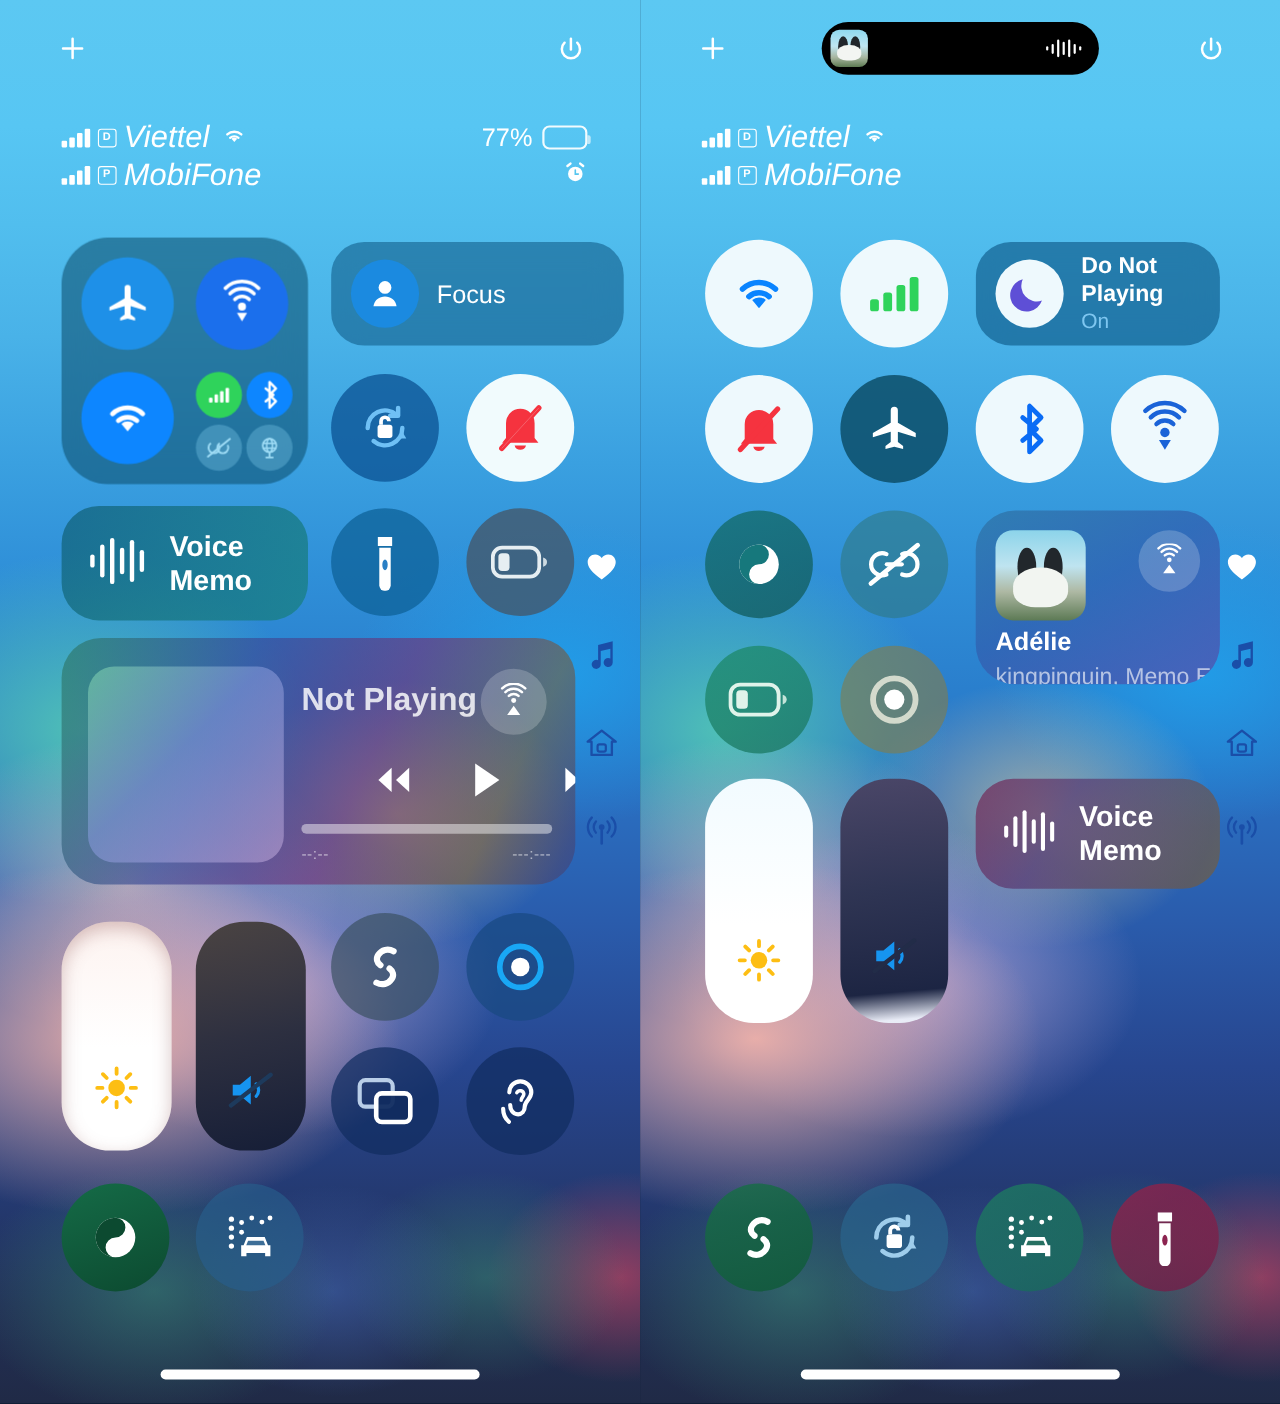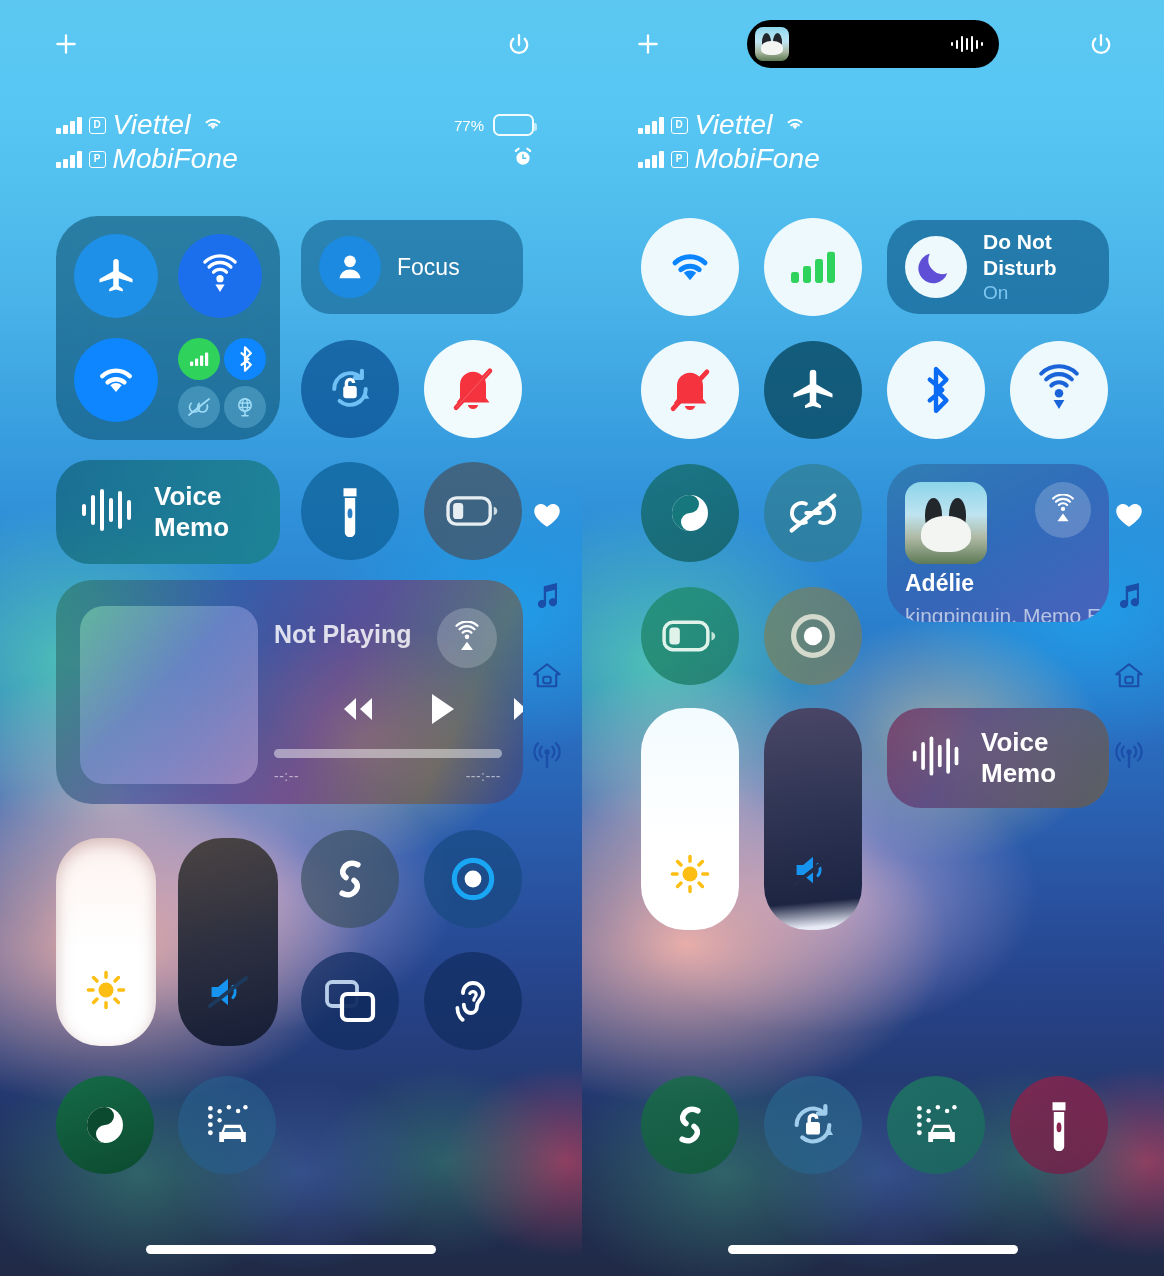--- a/index.html
+++ b/index.html
@@ -78,21 +78,21 @@
   .bars i:nth-child(3){height:13px;} .bars i:nth-child(4){height:17px;}
   .simbox {
     width:17px; height:17px; border:1.8px solid #fff; border-radius:3px;
     font-size:10px; line-height:13px; text-align:center; font-weight:700; color:#fff;
   }
   .carrier { font-size:28px; font-weight:500; letter-spacing:.1px;font-style:italic; }
   .wifi-glyph { margin-left:3px; }
 
   .status-right { position:absolute; right:48px; top:108px; text-align:right; color:#fff; }
   .batt-row { display:flex; align-items:center; justify-content:flex-end; gap:9px; height:34px; }
-  .batt-pct { font-size:15px; font-weight:500; }
+  .batt-pct { font-size:23px; font-weight:500; }
   .batt-shell {
     width:41px; height:22px; border:2px solid rgba(255,255,255,.92);
     border-radius:6.5px; position:relative; padding:2px;
   }
   .batt-shell::after {
     content:''; position:absolute; right:-5px; top:7px; width:3px; height:8px;
     background:rgba(255,255,255,.6); border-radius:0 2px 2px 0;
   }
   .batt-fill { height:100%; background:#fff; border-radius:4px; }
   .status-icons2 { display:flex; align-items:center; justify-content:flex-end; gap:9px; height:34px; }
@@ -115,21 +115,21 @@
   .conn-big {
     position:absolute; width:84px; height:84px; border-radius:50%;
     display:flex; align-items:center; justify-content:center; cursor:pointer;
   }
   .conn-mini {
     position:absolute; width:42px; height:42px; border-radius:50%;
     display:flex; align-items:center; justify-content:center; cursor:pointer;
   }
 
   .focus-tile {
-    position:absolute; left:301px; top:220px; width:222px; height:94px;
+    position:absolute; left:301px; top:220px; width:266px; height:94px;
     border-radius:30px; background:rgba(13,86,130,.55); backdrop-filter:blur(14px);
     display:flex; align-items:center; padding-left:18px; gap:16px; cursor:pointer;
   }
   .focus-ic { width:62px; height:62px; border-radius:50%; background:#1b8ae0;
     display:flex; align-items:center; justify-content:center; flex:none; }
   .focus-label { color:#fff; font-size:23px; font-weight:500; }
 
   .vm-tile {
     position:absolute; border-radius:34px; display:flex; align-items:center;
     gap:18px; padding-left:24px; cursor:pointer;
@@ -356,21 +356,21 @@
           <rect x="1.2" y="2.2" width="25" height="15.6" rx="5" stroke="#e6eef2" stroke-width="2" fill="none"></rect>
           <rect x="4.2" y="5.2" width="6" height="9.6" rx="2" fill="#e6eef2"></rect>
           <path d="M28.3 7.5v5c1.4-.4 2.1-1.3 2.1-2.5s-.7-2.1-2.1-2.5z" fill="#e6eef2" opacity=".85"></path>
         </svg>
       </div>
 
       <div class="media-card" style="left:56px; top:580px; width:467px; height:224px;
            background:linear-gradient(115deg, rgba(43,120,96,.62) 0%, rgba(58,72,150,.66) 32%, rgba(112,52,120,.66) 58%, rgba(120,88,54,.6) 82%, rgba(60,66,130,.66) 100%);">
         <div class="media-art" style="left:24px; top:26px; width:178px; height:178px;
              background:linear-gradient(135deg, rgba(120,205,170,.65), rgba(130,150,215,.62) 45%, rgba(190,165,215,.58));"></div>
-        <span class="media-title" style="left:218px; top:40px; font-size:25px;">Not Playing</span>
+        <span class="media-title" style="left:218px; top:40px; font-size:29px;">Not Playing</span>
         <div class="circle" style="position:absolute; right:26px; top:28px; width:60px; height:60px; background:rgba(255,255,255,.2);">
           <svg width="34" height="34" viewBox="0 0 24 24">
             <circle cx="12" cy="11.2" r="1.6" fill="#fff"></circle>
             <path d="M8.9 8.2a4.4 4.4 0 0 1 6.2 0" stroke="#fff" stroke-width="1.6" fill="none" stroke-linecap="round"></path>
             <path d="M6.7 5.8a7.5 7.5 0 0 1 10.6 0" stroke="#fff" stroke-width="1.6" fill="none" stroke-linecap="round"></path>
             <path d="M4.6 3.4a10.5 10.5 0 0 1 14.8 0" stroke="#fff" stroke-width="1.6" fill="none" stroke-linecap="round"></path>
             <path d="M12 14.6l4.2 5.8H7.8z" fill="#fff"></path>
           </svg>
         </div>
         <div class="media-ctrls" style="left:280px; top:112px; gap:48px;">
@@ -582,21 +582,21 @@
           <rect x="20" y="2.4" width="4" height="15.6" rx="1.2" fill="#2fd35b"></rect>
         </svg>
       </div>
       <div class="dnd-tile" style="left:305px; top:220px; width:222px; height:94px;">
         <div class="dnd-ic">
           <svg width="36" height="38" viewBox="0 0 20 22">
               <path d="M16.5 14.6A8.2 8.2 0 0 1 6.4 3.4a8.6 8.6 0 1 0 10.1 11.2z" fill="#5e4fd6"></path>
             </svg>
         </div>
         <div class="dnd-text">
-          <div class="t1">Do Not Disturb</div>
+          <div class="t1">Do Not Playing</div>
           <div class="t2">On</div>
         </div>
       </div>
 
       <div class="tile circle" style="left:59px; top:341px; width:98px; height:98px; background:#eef9fd;">
         <svg width="52" height="52" viewBox="0 0 24 24">
           <path d="M18 16.2V10a6 6 0 1 0-12 0v6.2l-1.6 2h15.2z" fill="#f5333f"></path>
           <path d="M9.6 19.4a2.5 2.5 0 0 0 4.8 0z" fill="#f5333f"></path>
           <path d="M4.2 20.6L19.8 3.6" stroke="#f5333f" stroke-width="2.2" stroke-linecap="round"></path>
         </svg>

